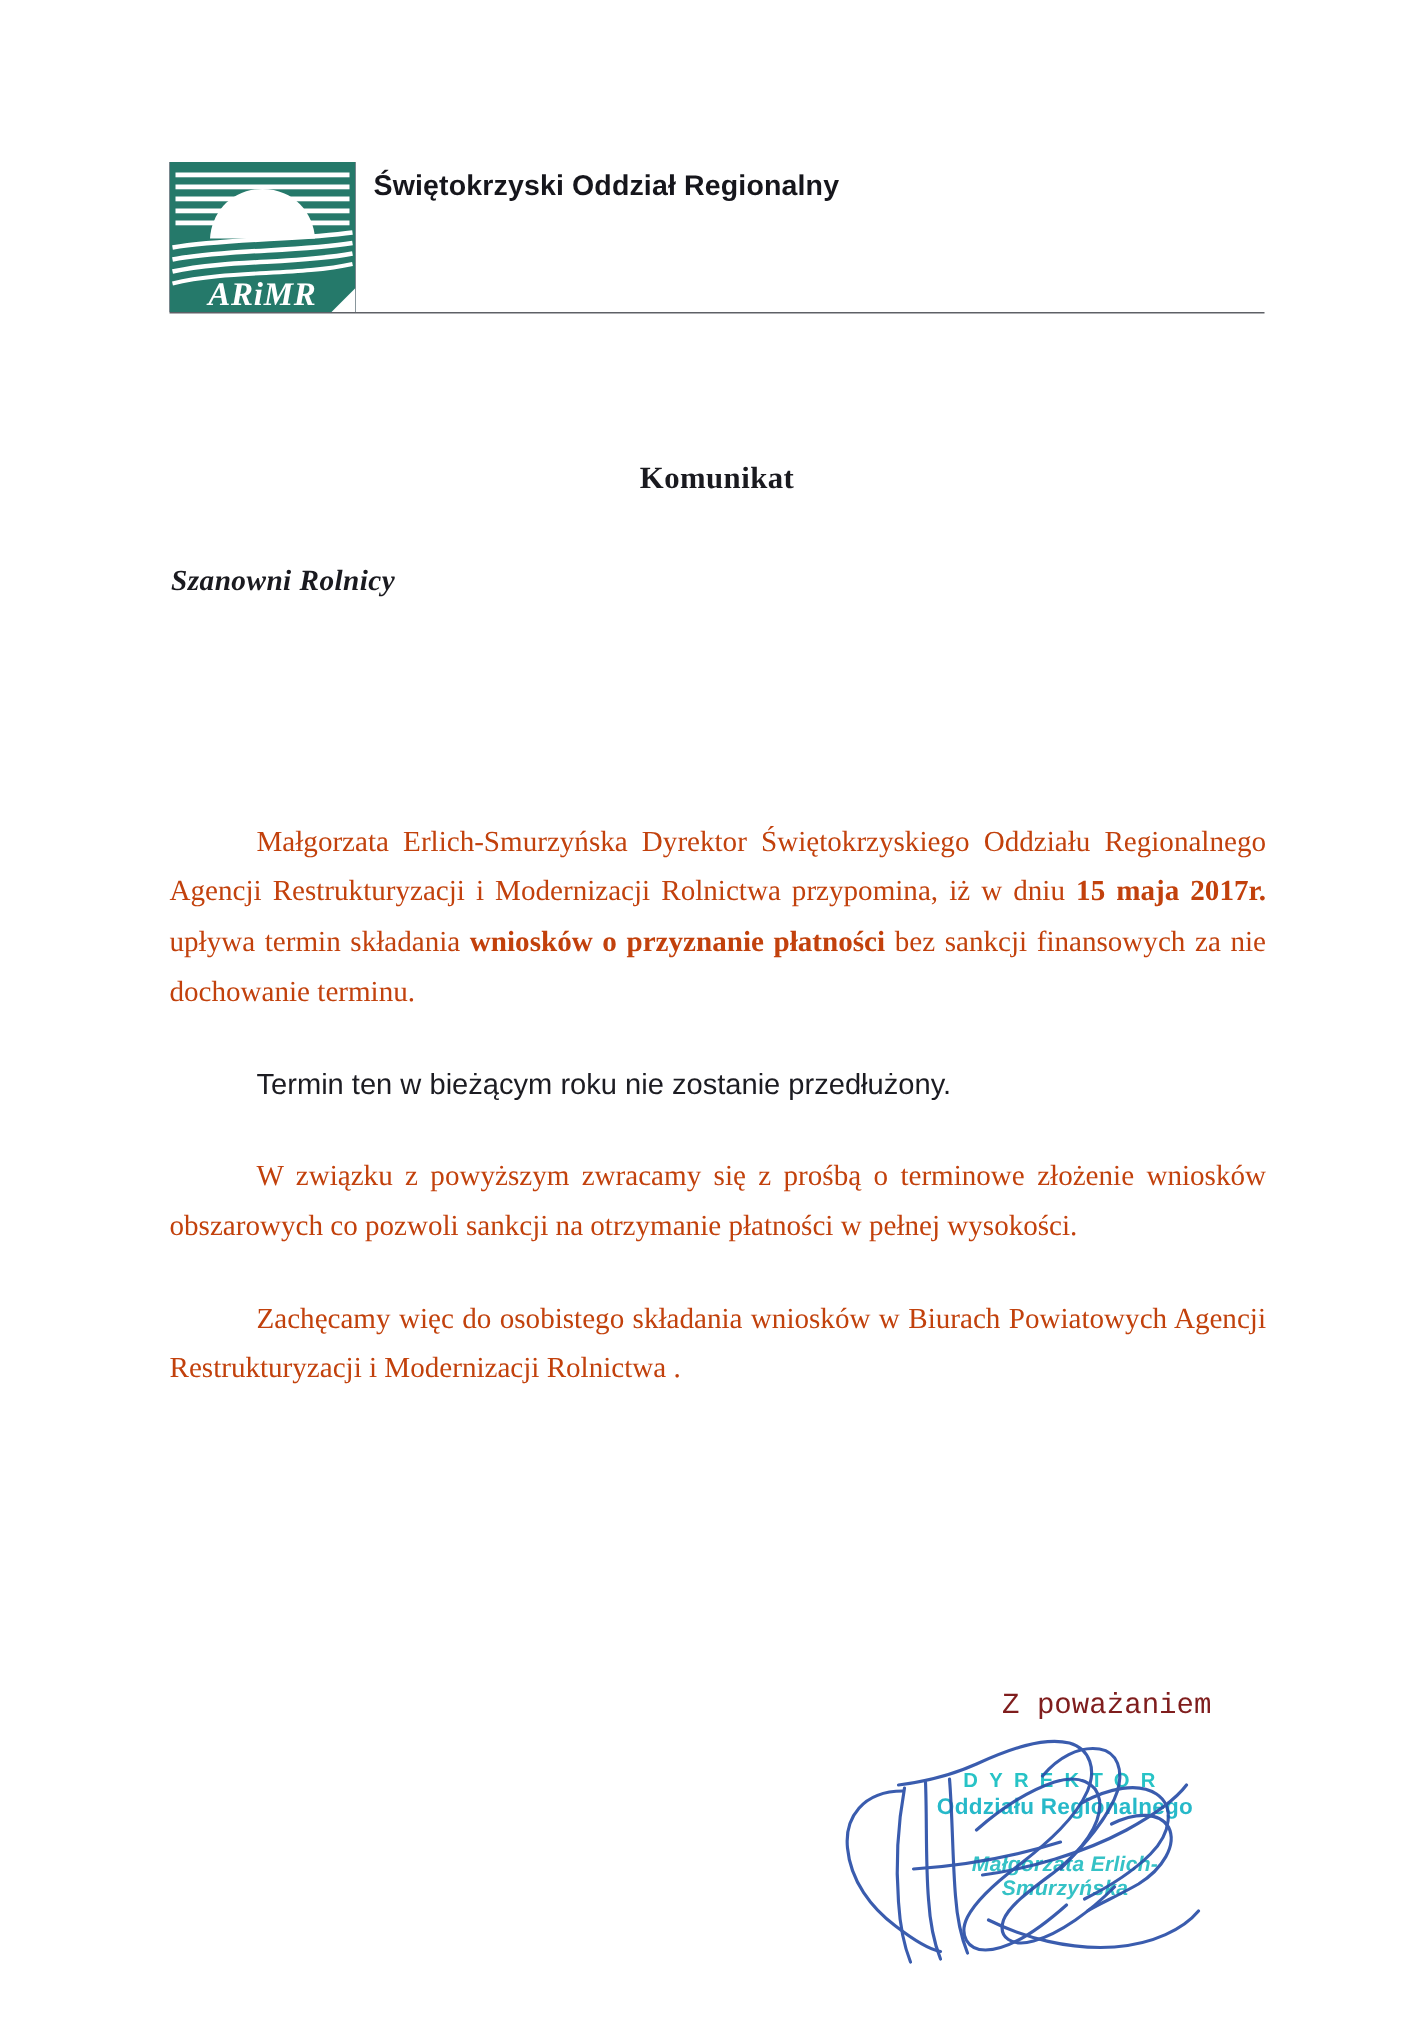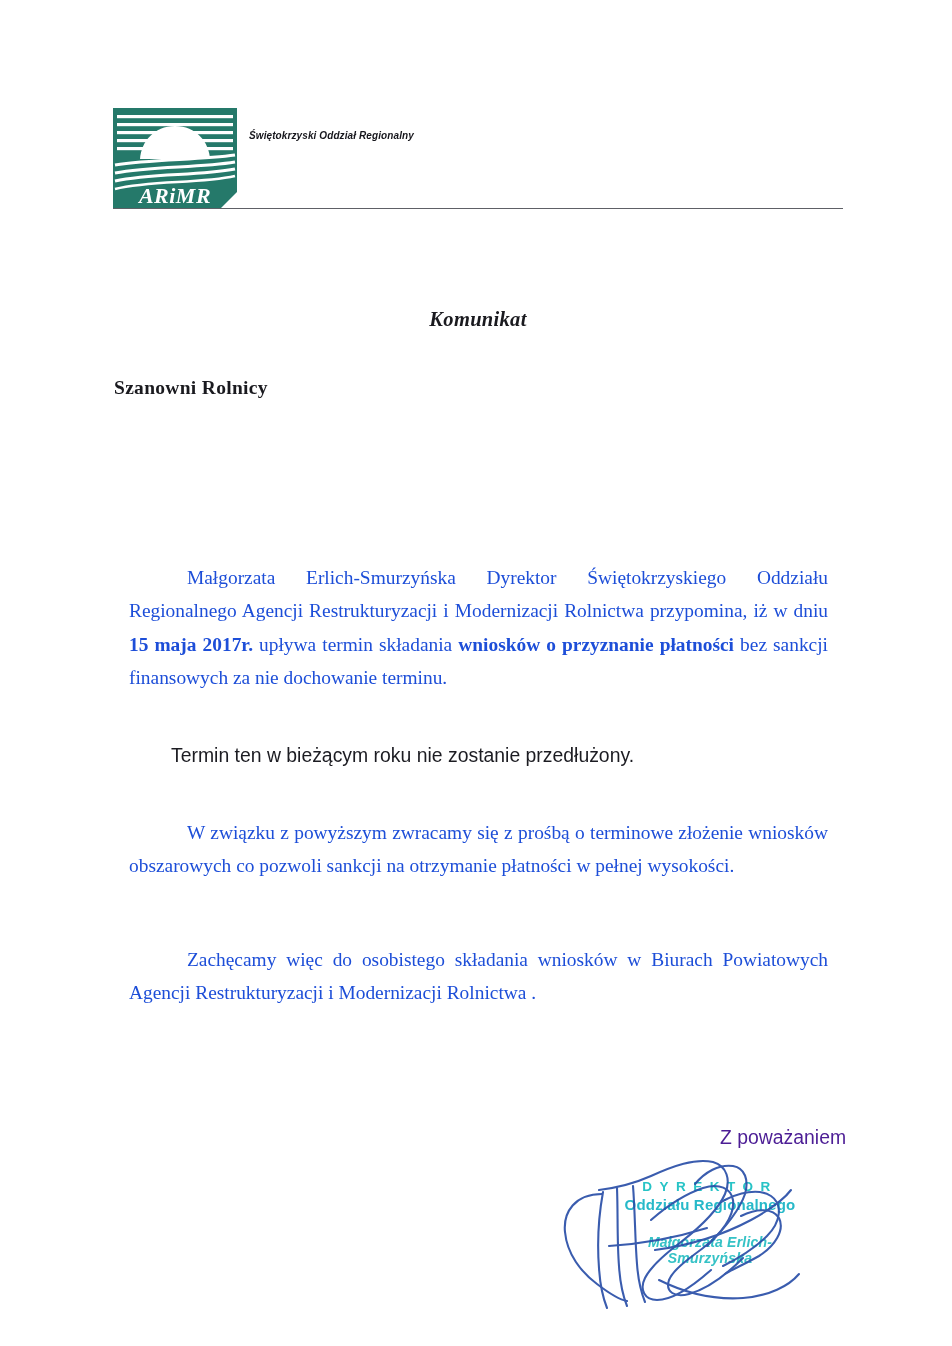--- a/index.html
+++ b/index.html
@@ -61,25 +61,24 @@
   .org-name {
     font-family: "Liberation Serif", serif;
     font-style: italic;
     font-weight: bold;
     font-size: 23.5px;
     letter-spacing: 0.2px;
     color: #16161c;
     white-space: nowrap;
   }
   .org-sub {
-    margin-top: 16px;
+    margin-top: 0;
     font-family: "Liberation Sans", sans-serif;
-    font-style: italic;
-    font-weight: bold;
-    font-size: 10px;
+    font-weight: bold;
+    font-size: 19px;
     letter-spacing: 0.1px;
     color: #16161c;
     white-space: nowrap;
   }
   .rule {
     position: absolute;
     left: 113px;
     top: 208px;
     width: 730px;
     height: 0;
@@ -87,73 +86,73 @@
   }
 
   
   .doc-title {
     position: absolute;
     left: 113px;
     top: 308px;
     width: 730px;
     text-align: center;
     font-family: "Liberation Serif", serif;
-    font-style: italic;
     font-weight: bold;
     font-size: 20.5px;
     letter-spacing: 0.3px;
   }
   .salutation {
     position: absolute;
     left: 114px;
     top: 377px;
     font-family: "Liberation Serif", serif;
+    font-style: italic;
     font-weight: bold;
     font-size: 19.5px;
     letter-spacing: 0.3px;
   }
 
   .body-copy {
     position: absolute;
     left: 113px;
     top: 545px;
     width: 731px;
   }
   .para {
-    margin: 16px;
+    margin: 0;
     text-align: justify;
     text-justify: inter-word;
     font-family: "Liberation Serif", serif;
     font-size: 19.4px;
     line-height: 33.4px;
-    color: #1d4ed8;
+    color: #c2410c;
     text-indent: 58px;
   }
   .gap-1 { height: 28px; }
   .gap-2 { height: 28px; }
   .gap-3 { height: 28px; }
   .para b { font-weight: bold; }
   .para-last-line {
     margin: 0;
     text-align: left;
     font-family: Liberation Sans, sans-serif;
     font-size: 19.4px;
     line-height: 33.4px;
     color: #1c1c22;
     text-indent: 58px;
   }
 
   
   .closing {
     position: absolute;
-    left: 720px;
+    left: 668px;
     top: 1126px;
-    font-family: Liberation Sans, sans-serif;
+    font-family: Liberation Mono, monospace;
     font-size: 19.4px;
-    color: #4c1d95;
+    color: #7f1d1d;
     white-space: nowrap;
   }
 
   
   .sig-area {
     position: absolute;
     left: 555px;
     top: 1150px;
     width: 290px;
     height: 165px;

